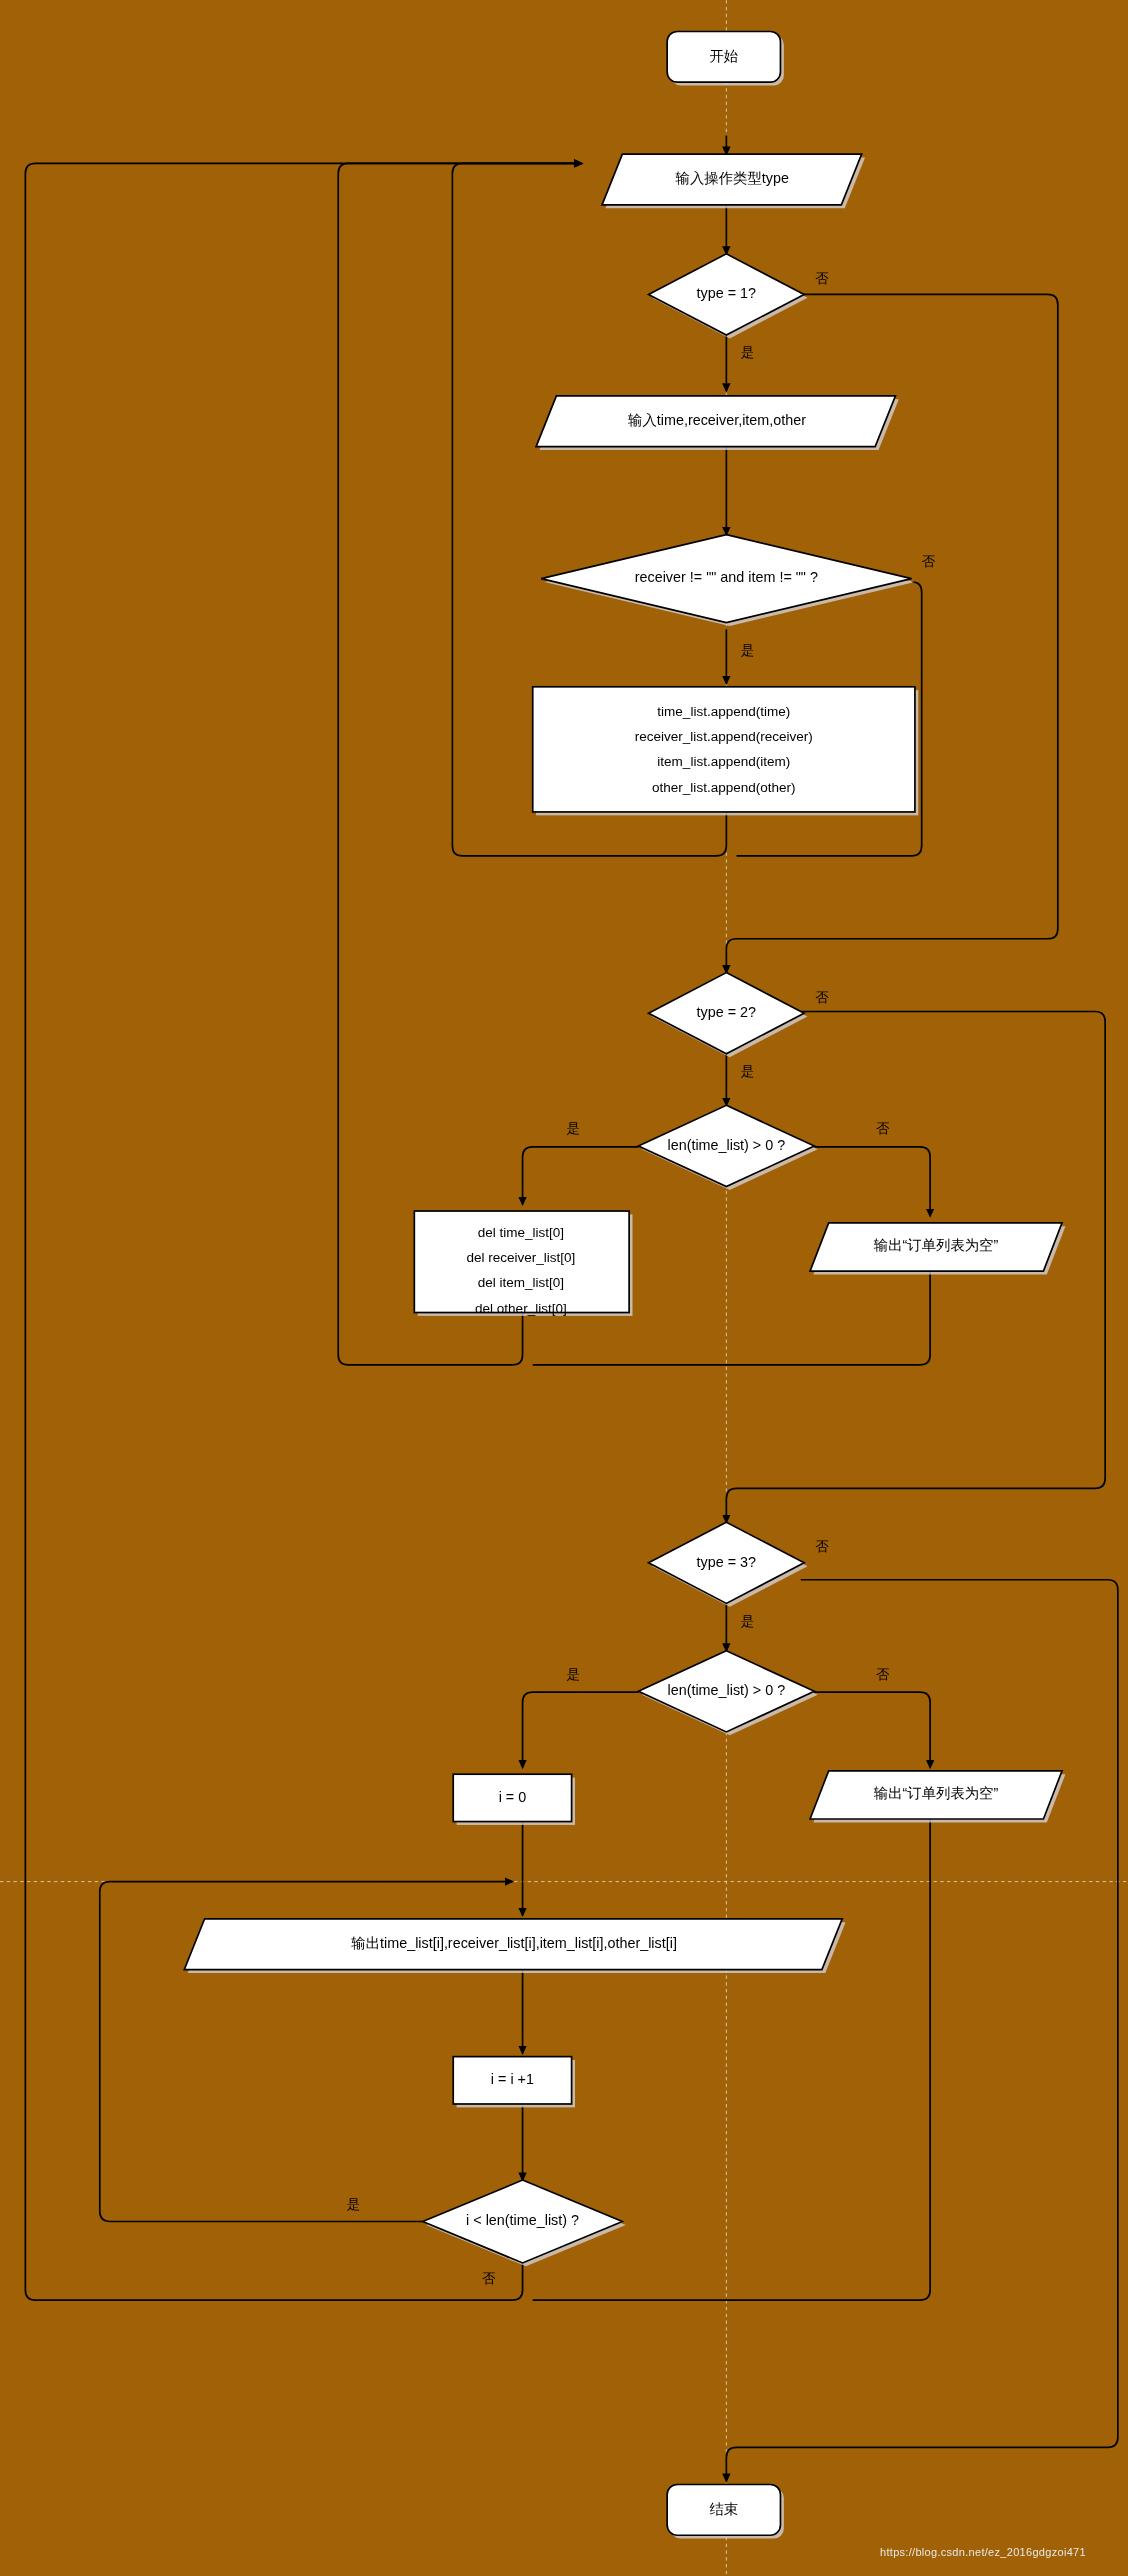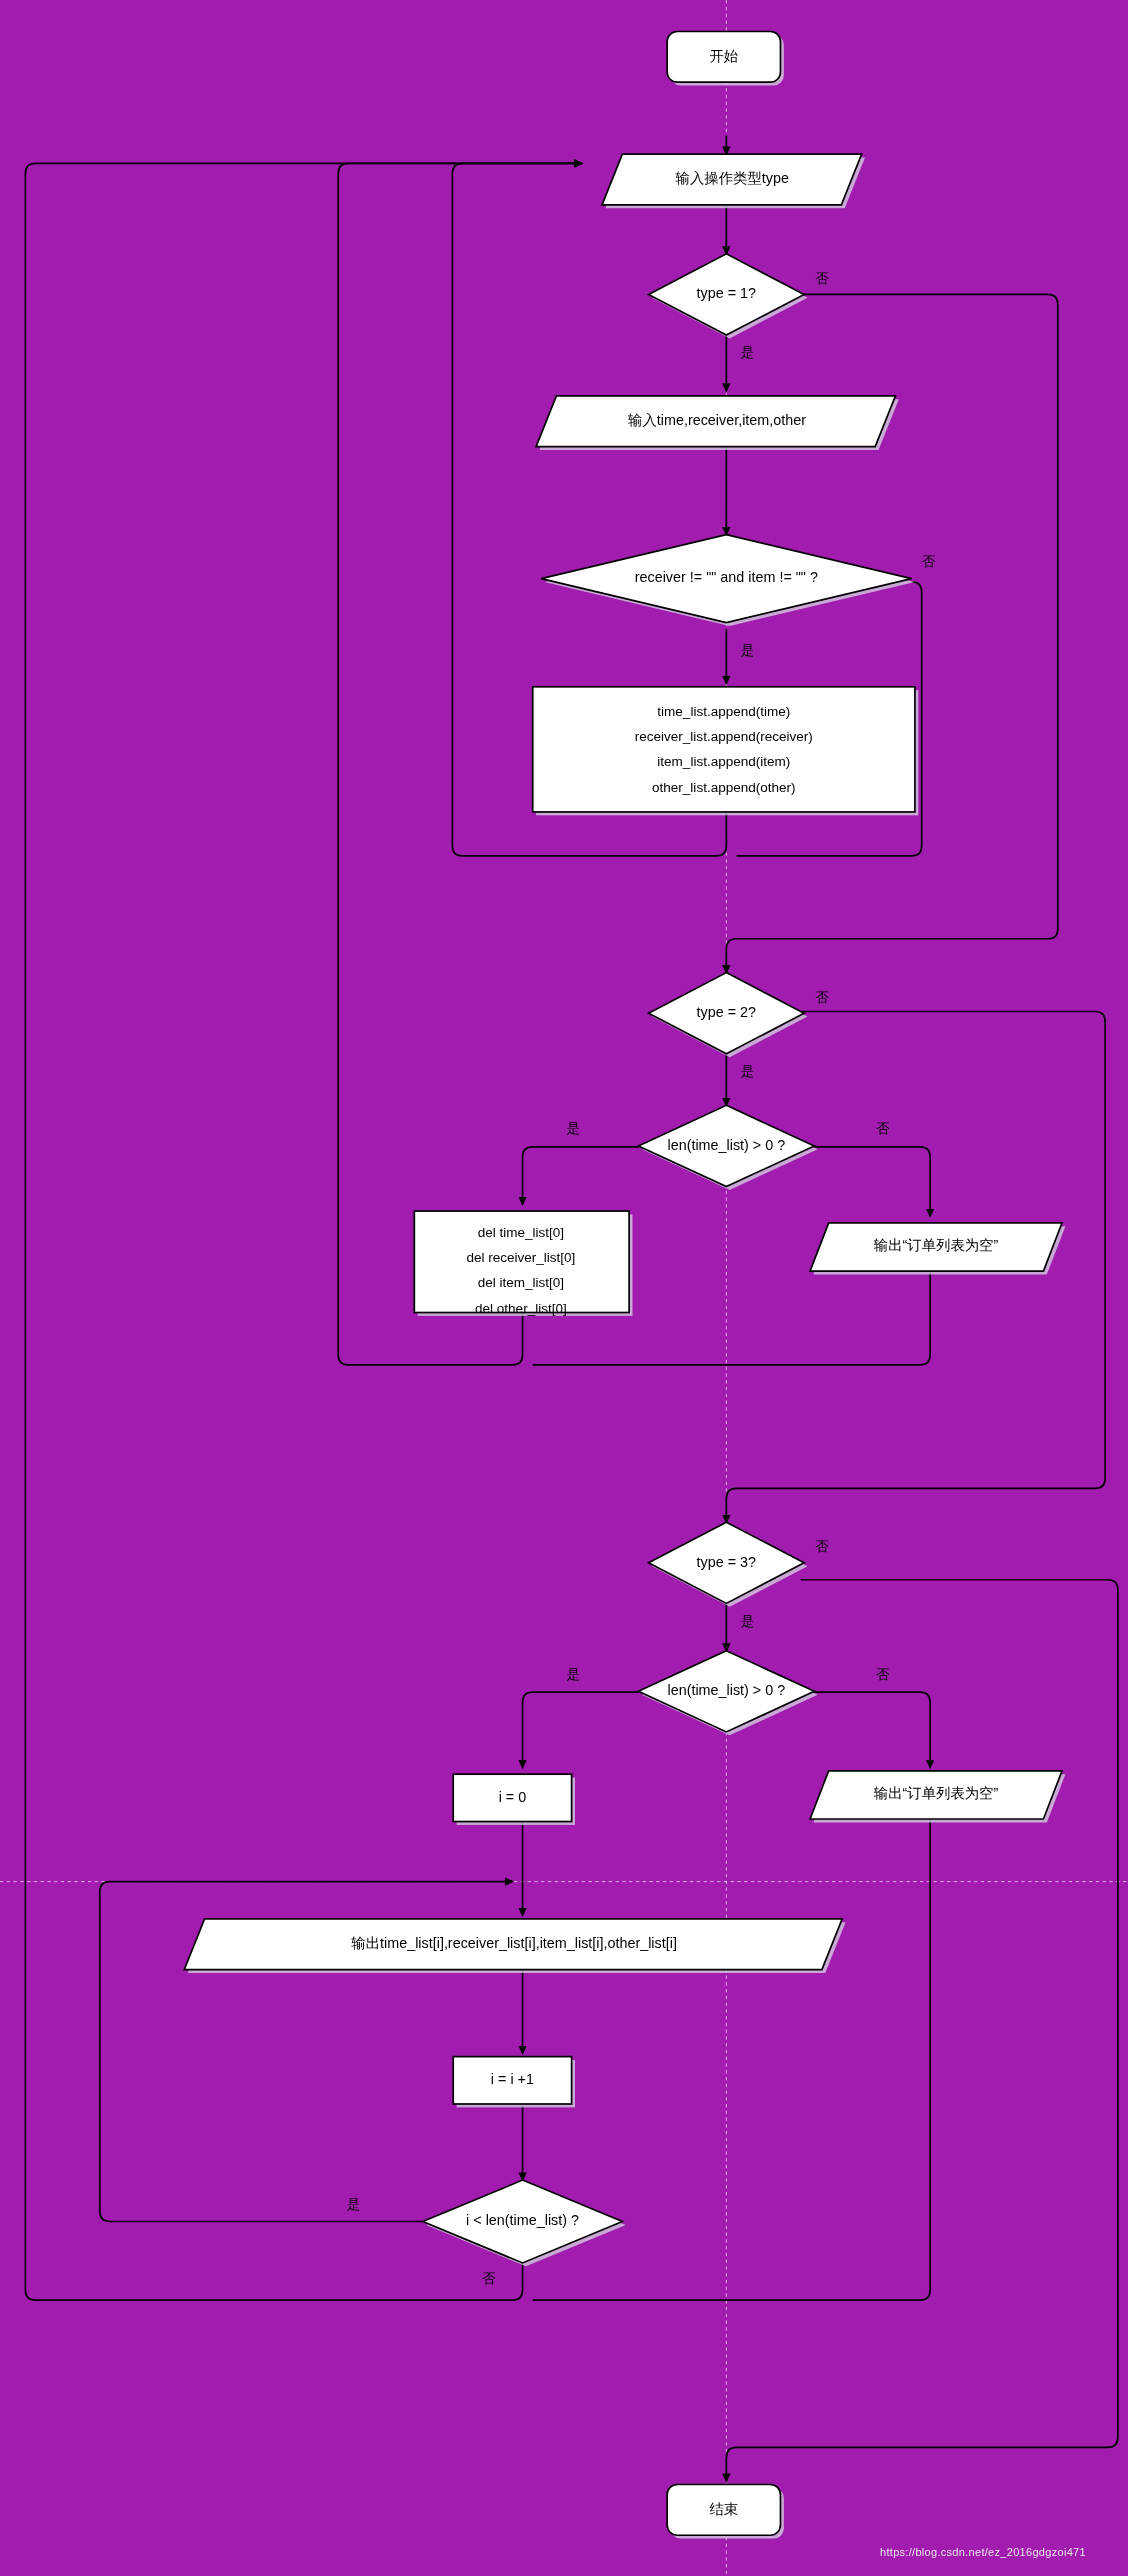--- a/index.html
+++ b/index.html
@@ -7,21 +7,21 @@
     padding: 0;
     background: #ffffff;
   }
   body {
     font-family: "Liberation Sans", "DejaVu Sans", sans-serif;
   }
   #canvas {
     position: relative;
     width: 1128px;
     height: 2576px;
-    background: #a21caf;
+    background: #a16207;
     overflow: hidden;
   }
   #flow-svg {
     position: absolute;
     top: 0;
     left: 0;
     width: 1128px;
     height: 2576px;
   }
   .node-text {

